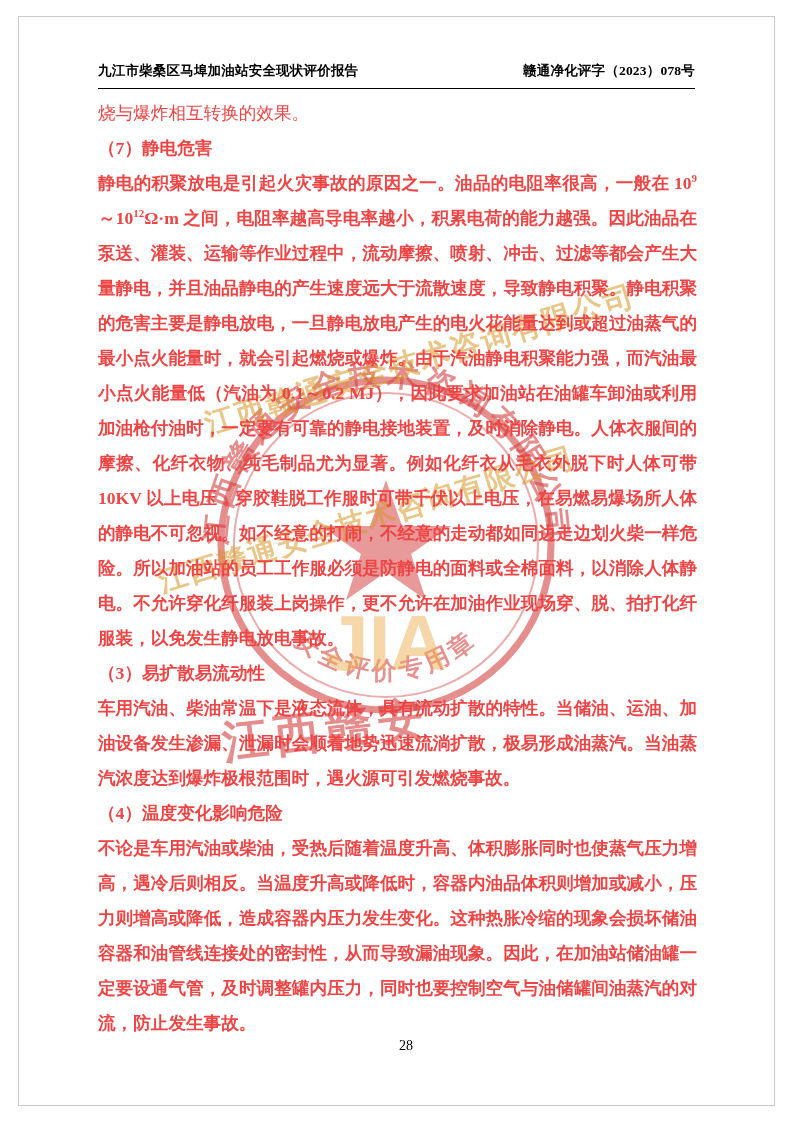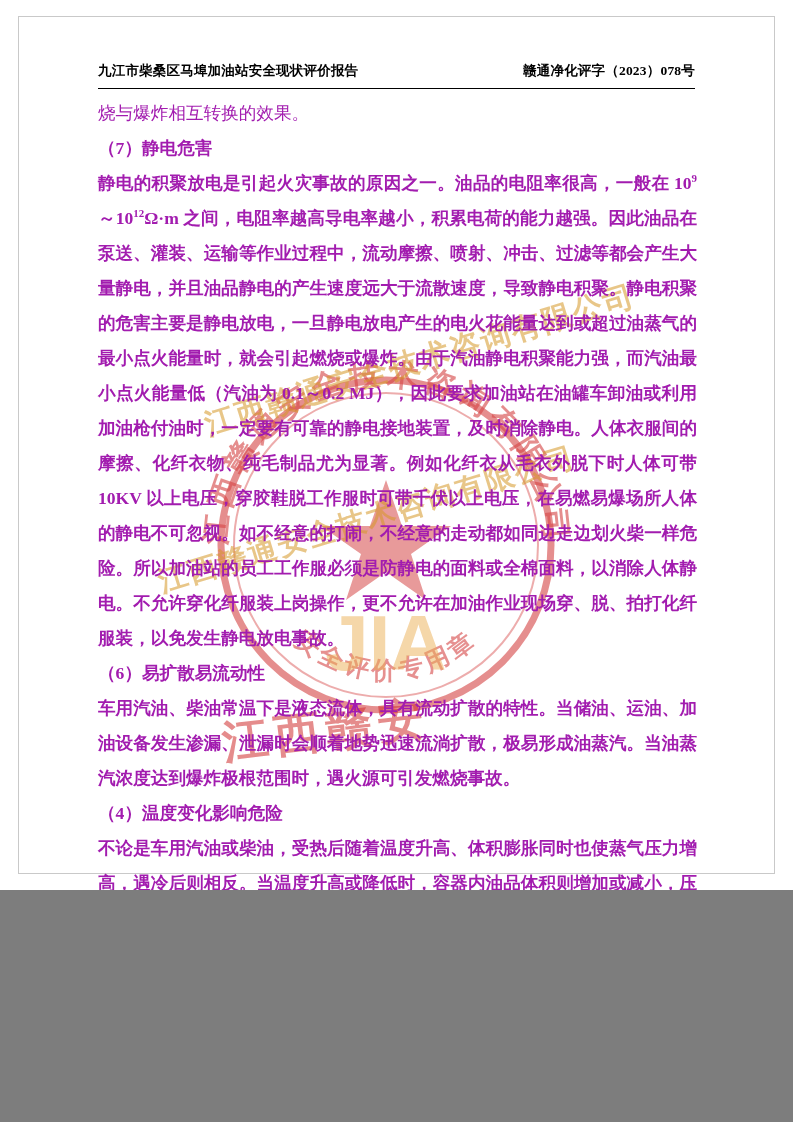--- a/index.html
+++ b/index.html
@@ -6,21 +6,21 @@
     margin: 0;
     padding: 0;
     background: #7d7d7d;
   }
   body {
     font-family: "Liberation Serif", "DejaVu Serif", serif;
   }
   .page {
     position: relative;
     width: 793px;
-    height: 890px;
+    height: 1122px;
     background: #ffffff;
     overflow: hidden;
     margin: 0 auto;
     box-sizing: border-box;
   }
   
   .page-frame {
     position: absolute;
     left: 18px;
     top: 16px;
@@ -51,21 +51,21 @@
     border-bottom: 1.3px solid #000;
   }
 
   .content {
     position: absolute;
     left: 98px;
     right: 96px;
     top: 96px;
     font-size: 17.6px;
     line-height: 35px;
-    color: #a21caf;
+    color: #ef4444;
     text-align: justify;
     text-justify: inter-ideograph;
   }
   .content p {
     margin: 0;
     text-indent: 0;
   }
   .indent2 {
     text-indent: 2em;
     font-weight: bold;
@@ -172,21 +172,21 @@
   <div class="wm-text wm-red">江西赣安</div>
 
   <div class="content">
 
     <p>烧与爆炸相互转换的效果。</p>
 
     <p class="heading">（7）静电危害</p>
 
     <p class="indent2"><span>静电的积聚放电是引起火灾事故的原因之一。油品的电阻率很高，一般在 10</span><sup>9</sup><span>～10</span><sup>12</sup><span>Ω·m 之间，电阻率越高导电率越小，积累电荷的能力越强。因此油品在泵送、灌装、运输等作业过程中，流动摩擦、喷射、冲击、过滤等都会产生大量静电，并且油品静电的产生速度远大于流散速度，导致静电积聚。静电积聚的危害主要是静电放电，一旦静电放电产生的电火花能量达到或超过油蒸气的最小点火能量时，就会引起燃烧或爆炸。由于汽油静电积聚能力强，而汽油最小点火能量低（汽油为 0.1～0.2 MJ），因此要求加油站在油罐车卸油或利用加油枪付油时，一定要有可靠的静电接地装置，及时消除静电。人体衣服间的摩擦、化纤衣物、纯毛制品尤为显著。例如化纤衣从毛衣外脱下时人体可带 10KV 以上电压，穿胶鞋脱工作服时可带千伏以上电压，在易燃易爆场所人体的静电不可忽视。如不经意的打闹，不经意的走动都如同边走边划火柴一样危险。所以加油站的员工工作服必须是防静电的面料或全棉面料，以消除人体静电。不允许穿化纤服装上岗操作，更不允许在加油作业现场穿、脱、拍打化纤服装，以免发生静电放电事故。</span></p>
 
-    <p class="heading">（6）易扩散易流动性</p>
+    <p class="heading">（3）易扩散易流动性</p>
     <p class="indent2">车用汽油、柴油常温下是液态流体，具有流动扩散的特性。当储油、运油、加油设备发生渗漏、泄漏时会顺着地势迅速流淌扩散，极易形成油蒸汽。当油蒸汽浓度达到爆炸极根范围时，遇火源可引发燃烧事故。</p>
 
     <p class="heading">（4）温度变化影响危险</p>
     <p class="indent2">不论是车用汽油或柴油，受热后随着温度升高、体积膨胀同时也使蒸气压力增高，遇冷后则相反。当温度升高或降低时，容器内油品体积则增加或减小，压力则增高或降低，造成容器内压力发生变化。这种热胀冷缩的现象会损坏储油容器和油管线连接处的密封性，从而导致漏油现象。因此，在加油站储油罐一定要设通气管，及时调整罐内压力，同时也要控制空气与油储罐间油蒸汽的对流，防止发生事故。</p>
 
   </div>
 
   <div class="footer">
     <span>28</span>
   </div>

